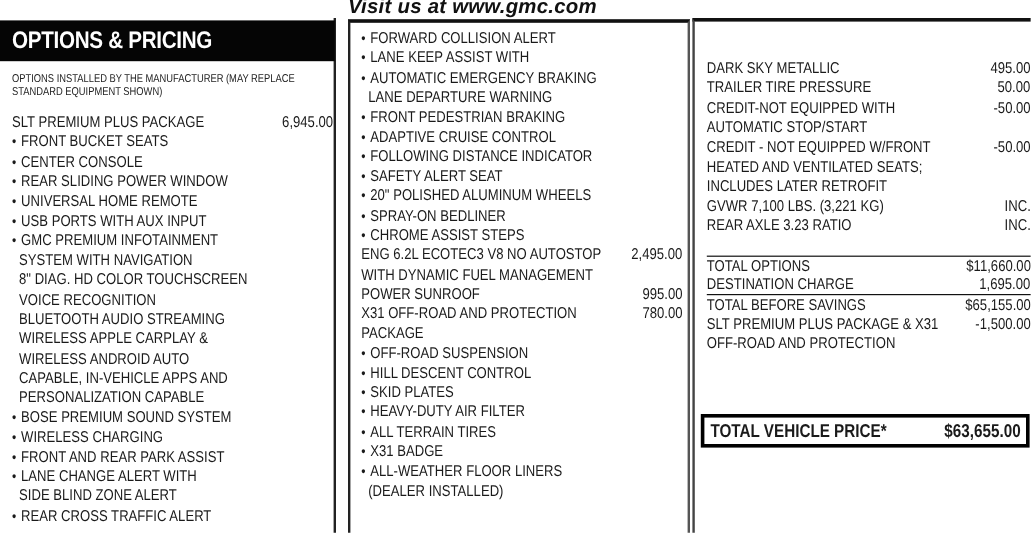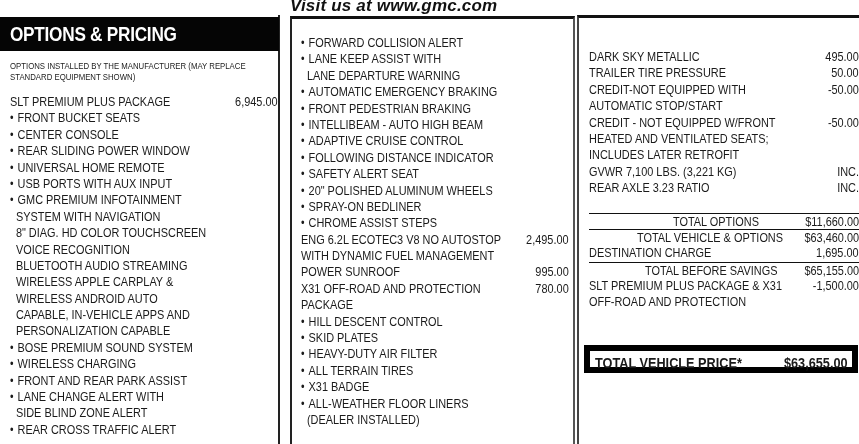--- a/index.html
+++ b/index.html
@@ -23,23 +23,23 @@
     .visit { position: absolute; left: 290px; top: -4px; font-size: 17px; font-weight: bold; font-style: italic; color: #111; letter-spacing: 0.2px; white-space: nowrap; }
 
     
     .col-mid { position: absolute; left: 290px; top: 16px; width: 285px; height: 440px; border-top: 3px solid #111; border-left: 2px solid #222; border-right: 2px solid #555; }
 
     
     .col-right { position: absolute; left: 577px; top: 15px; width: 282px; height: 440px; border-top: 3px solid #111; border-left: 2px solid #444; }
 
     .totals { position: absolute; left: 10px; top: 195px; width: 270px; }
     .totals .line { height: 16.2px; line-height: 16.2px; }
-    .totals .rule-top { border-top: 1.5px solid #111; text-align: center; }
+    .totals .rule-top { border-top: 1.5px solid #111; }
 
-    .grand-box { position: absolute; left: 5px; top: 327px; width: 274px; height: 28px; border: 6px solid #000000; }
+    .grand-box { position: absolute; left: 5px; top: 327px; width: 274px; height: 28px; border: 3px solid #000000; }
     .grand-label { position: absolute; left: 5px; top: 3px; font-size: 15.5px; font-weight: bold; transform: scaleX(0.82); transform-origin: 0 0; white-space: nowrap; }
     .grand-value { position: absolute; right: 4px; top: 3px; font-size: 15.5px; font-weight: bold; transform: scaleX(0.82); transform-origin: 100% 0; white-space: nowrap; }
   </style>
 </head>
 <body>
 
 <div class="visit">Visit us at www.gmc.com</div>
 
 <div class="col-left">
   <div class="header-bar">
@@ -68,38 +68,38 @@
       <div class="line"><span class="txt bullet">BOSE PREMIUM SOUND SYSTEM</span></div>
       <div class="line"><span class="txt bullet">WIRELESS CHARGING</span></div>
       <div class="line"><span class="txt bullet">FRONT AND REAR PARK ASSIST</span></div>
       <div class="line"><span class="txt bullet">LANE CHANGE ALERT WITH</span></div>
       <div class="line"><span class="txt cont">SIDE BLIND ZONE ALERT</span></div>
       <div class="line"><span class="txt bullet">REAR CROSS TRAFFIC ALERT</span></div>
     </div>
 </div>
 
 <div class="col-mid">
-  <div class="lines" id="mid-lines" style="left:9px; top:16px; width:268px;">
+  <div class="lines" id="mid-lines" style="left:9px; top:5px; width:268px;">
       <div class="line"><span class="txt bullet">FORWARD COLLISION ALERT</span></div>
       <div class="line"><span class="txt bullet">LANE KEEP ASSIST WITH</span></div>
+      <div class="line"><span class="txt bullet">AUTOMATIC EMERGENCY BRAKING</span></div>
       <div class="line"><span class="txt cont">LANE DEPARTURE WARNING</span></div>
-      <div class="line"><span class="txt bullet">AUTOMATIC EMERGENCY BRAKING</span></div>
       <div class="line"><span class="txt bullet">FRONT PEDESTRIAN BRAKING</span></div>
-      <div class="line"><span class="txt bullet">INTELLIBEAM - AUTO HIGH BEAM</span></div>
       <div class="line"><span class="txt bullet">ADAPTIVE CRUISE CONTROL</span></div>
       <div class="line"><span class="txt bullet">FOLLOWING DISTANCE INDICATOR</span></div>
       <div class="line"><span class="txt bullet">SAFETY ALERT SEAT</span></div>
       <div class="line"><span class="txt bullet">20" POLISHED ALUMINUM WHEELS</span></div>
       <div class="line"><span class="txt bullet">SPRAY-ON BEDLINER</span></div>
       <div class="line"><span class="txt bullet">CHROME ASSIST STEPS</span></div>
       <div class="line"><span class="txt">ENG 6.2L ECOTEC3 V8 NO AUTOSTOP</span><span class="amt">2,495.00</span></div>
       <div class="line"><span class="txt">WITH DYNAMIC FUEL MANAGEMENT</span></div>
       <div class="line"><span class="txt">POWER SUNROOF</span><span class="amt">995.00</span></div>
       <div class="line"><span class="txt">X31 OFF-ROAD AND PROTECTION</span><span class="amt">780.00</span></div>
       <div class="line"><span class="txt">PACKAGE</span></div>
+      <div class="line"><span class="txt bullet">OFF-ROAD SUSPENSION</span></div>
       <div class="line"><span class="txt bullet">HILL DESCENT CONTROL</span></div>
       <div class="line"><span class="txt bullet">SKID PLATES</span></div>
       <div class="line"><span class="txt bullet">HEAVY-DUTY AIR FILTER</span></div>
       <div class="line"><span class="txt bullet">ALL TERRAIN TIRES</span></div>
       <div class="line"><span class="txt bullet">X31 BADGE</span></div>
       <div class="line"><span class="txt bullet">ALL-WEATHER FLOOR LINERS</span></div>
       <div class="line"><span class="txt cont">(DEALER INSTALLED)</span></div>
     </div>
 </div>
 
@@ -110,21 +110,20 @@
       <div class="line"><span class="txt">CREDIT-NOT EQUIPPED WITH</span><span class="amt">-50.00</span></div>
       <div class="line"><span class="txt">AUTOMATIC STOP/START</span></div>
       <div class="line"><span class="txt">CREDIT - NOT EQUIPPED W/FRONT</span><span class="amt">-50.00</span></div>
       <div class="line"><span class="txt">HEATED AND VENTILATED SEATS;</span></div>
       <div class="line"><span class="txt">INCLUDES LATER RETROFIT</span></div>
       <div class="line"><span class="txt">GVWR 7,100 LBS. (3,221 KG)</span><span class="amt">INC.</span></div>
       <div class="line"><span class="txt">REAR AXLE 3.23 RATIO</span><span class="amt">INC.</span></div>
     </div>
   <div class="totals" id="totals-lines">
       <div class="line rule-top"><span class="txt">TOTAL OPTIONS</span><span class="amt">$11,660.00</span></div>
-      <div class="line rule-top"><span class="txt">TOTAL VEHICLE &amp; OPTIONS</span><span class="amt">$63,460.00</span></div>
       <div class="line"><span class="txt">DESTINATION CHARGE</span><span class="amt">1,695.00</span></div>
       <div class="line rule-top"><span class="txt">TOTAL BEFORE SAVINGS</span><span class="amt">$65,155.00</span></div>
       <div class="line"><span class="txt">SLT PREMIUM PLUS PACKAGE &amp; X31</span><span class="amt">-1,500.00</span></div>
       <div class="line"><span class="txt">OFF-ROAD AND PROTECTION</span></div>
     </div>
   <div class="grand-box">
     <div class="grand-label">TOTAL VEHICLE PRICE*</div>
     <div class="grand-value">$63,655.00</div>
   </div>
 </div>

